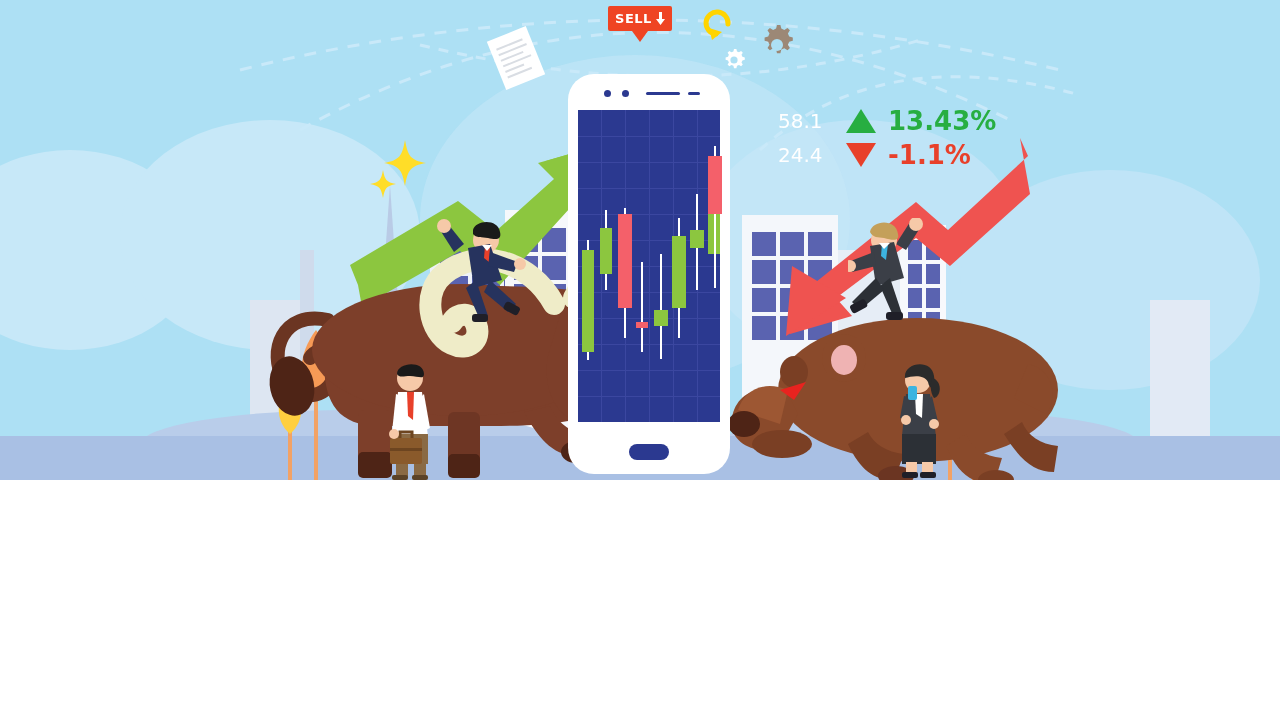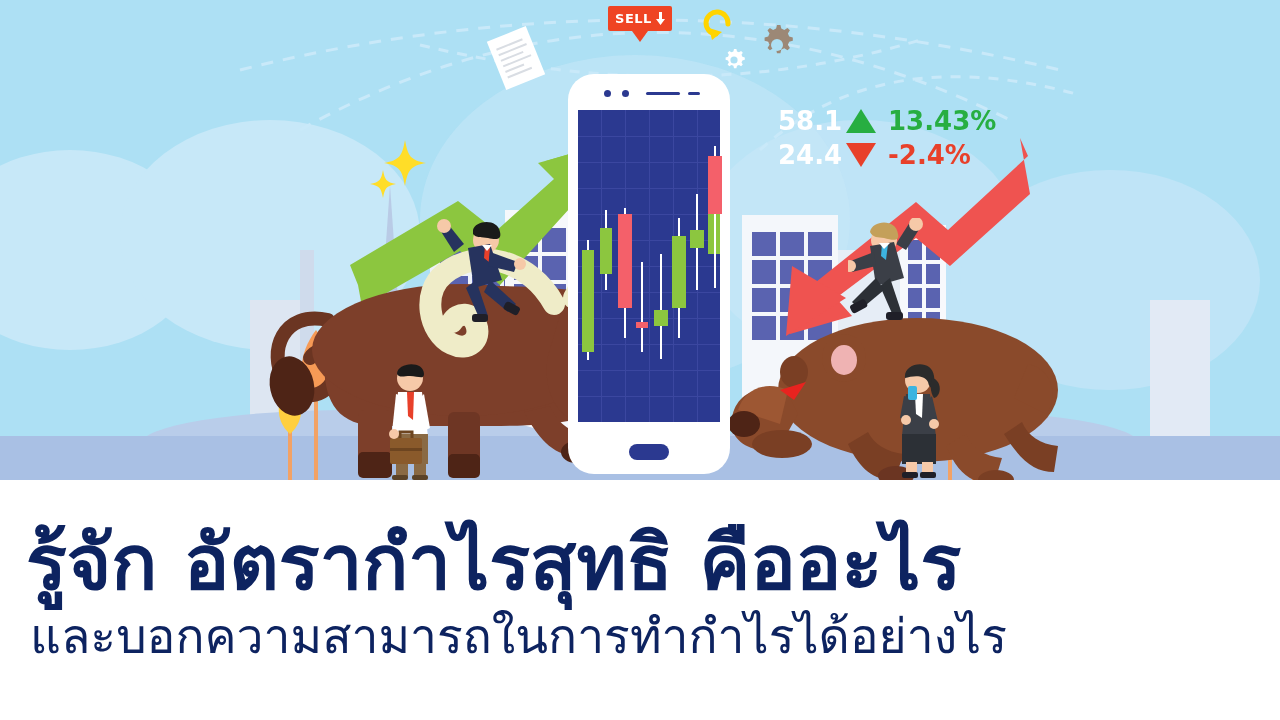--- a/index.html
+++ b/index.html
@@ -45,21 +45,21 @@
   .body { position:absolute; left:0; width:100%; }
   .up   { background:#8cc63f; }
   .down { background:#f4606a; }
 
   
   .arrow-svg { position:absolute; overflow:visible; }
 
   
   .ticker { position:absolute; left:778px; top:104px; }
   .tick-row { display:flex; align-items:center; height:34px; }
-  .tick-val { color:#ffffff; font-size:26px; font-weight:bold; width:56px; }
+  .tick-val { color:#ffffff; font-size:20px; font-weight:normal; width:56px; }
   .tri { width:0; height:0; margin:0 12px; }
   .tri.up-t { border-left:15px solid transparent; border-right:15px solid transparent;
               border-bottom:24px solid #27ae41; }
   .tri.dn-t { border-left:15px solid transparent; border-right:15px solid transparent;
               border-top:24px solid #e8402a; }
   .tick-pct { font-size:26px; font-weight:bold; }
   .pct-up { color:#27ae41; }
   .pct-dn { color:#e8402a; }
 
   
@@ -387,21 +387,21 @@
 
     <div class="ticker">
       <div class="tick-row">
         <div class="tick-val">58.1</div>
         <div class="tri up-t"></div>
         <div class="tick-pct pct-up">13.43%</div>
       </div>
       <div class="tick-row">
         <div class="tick-val">24.4</div>
         <div class="tri dn-t"></div>
-        <div class="tick-pct pct-dn">-2.4%</div>
+        <div class="tick-pct pct-dn">-1.1%</div>
       </div>
     </div>
 
     <div class="sell">
       <span>SELL</span>
       <svg width="9" height="13" style="display:block;">
         <polygon points="3,0 6,0 6,7 9,7 4.5,13 0,7 3,7" fill="#ffffff"></polygon>
       </svg>
       <div class="sell-tail"></div>
     </div>
@@ -431,18 +431,14 @@
     </svg>
 
     <svg class="fig" style="left:384px;top:140px;width:42px;height:46px;">
       <path d="M21 0 C24 16 26 20 42 23 C26 26 24 30 21 46 C18 30 16 26 0 23 C16 20 18 16 21 0 Z" fill="#ffdd28"></path>
     </svg>
     <svg class="fig" style="left:370px;top:170px;width:26px;height:28px;">
       <path d="M13 0 C15 10 16 12 26 14 C16 16 15 18 13 28 C11 18 10 16 0 14 C10 12 11 10 13 0 Z" fill="#ffdd28"></path>
     </svg>
   </div>
 
-  <div class="caption">
-    <div class="cap1">รู้จัก อัตรากำไรสุทธิ คืออะไร</div>
-    <div class="cap2">และบอกความสามารถในการทำกำไรได้อย่างไร</div>
-  </div>
 
 </div>
 
 </body></html>

